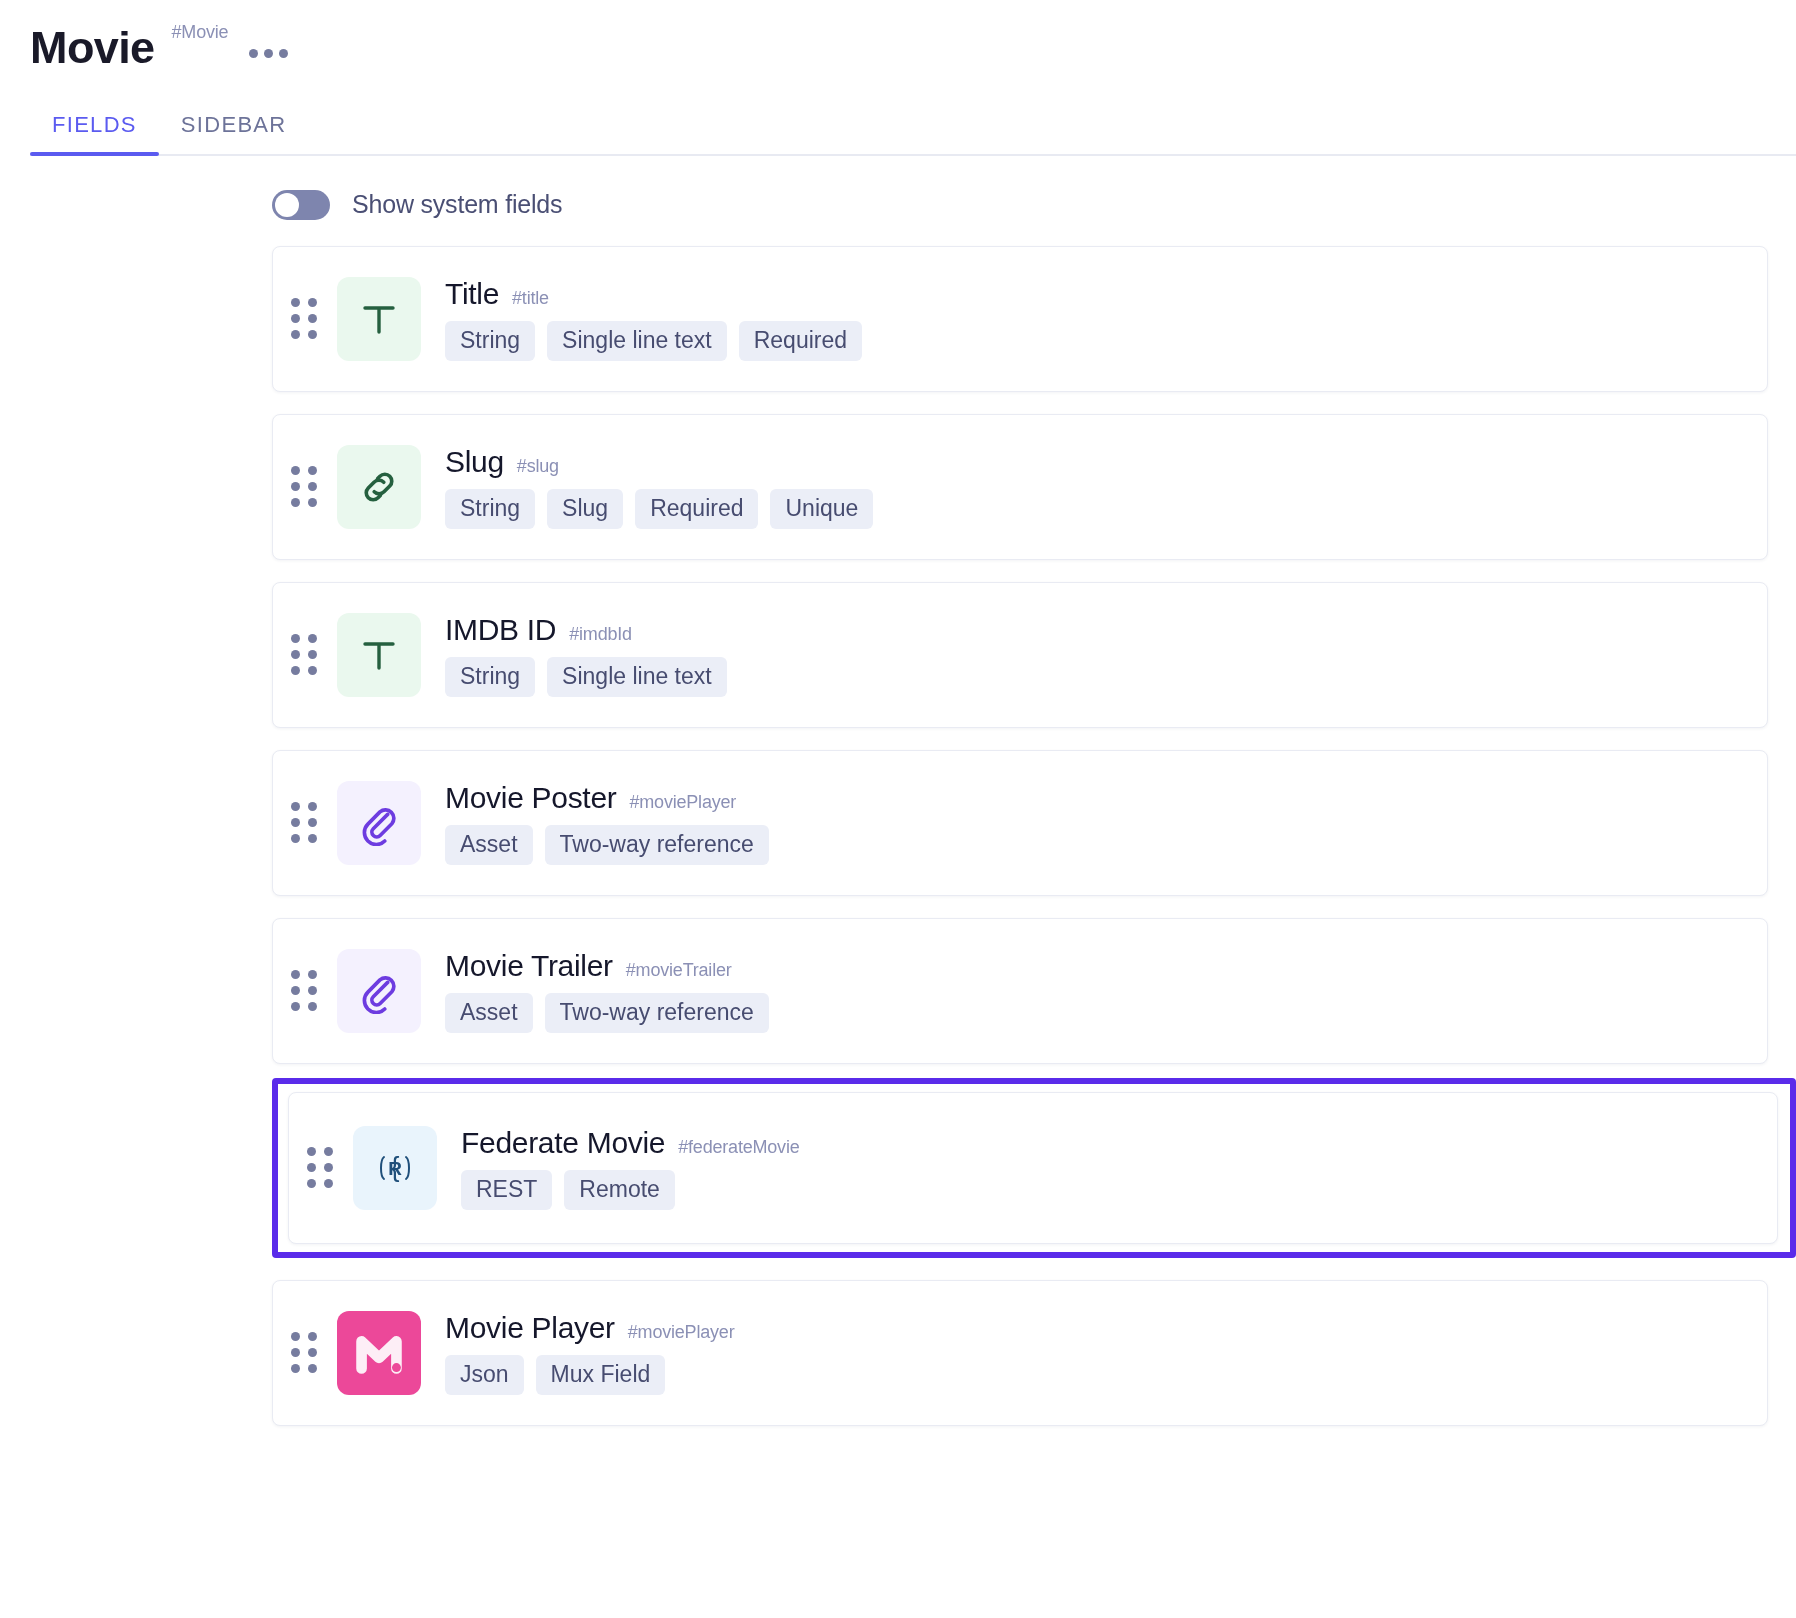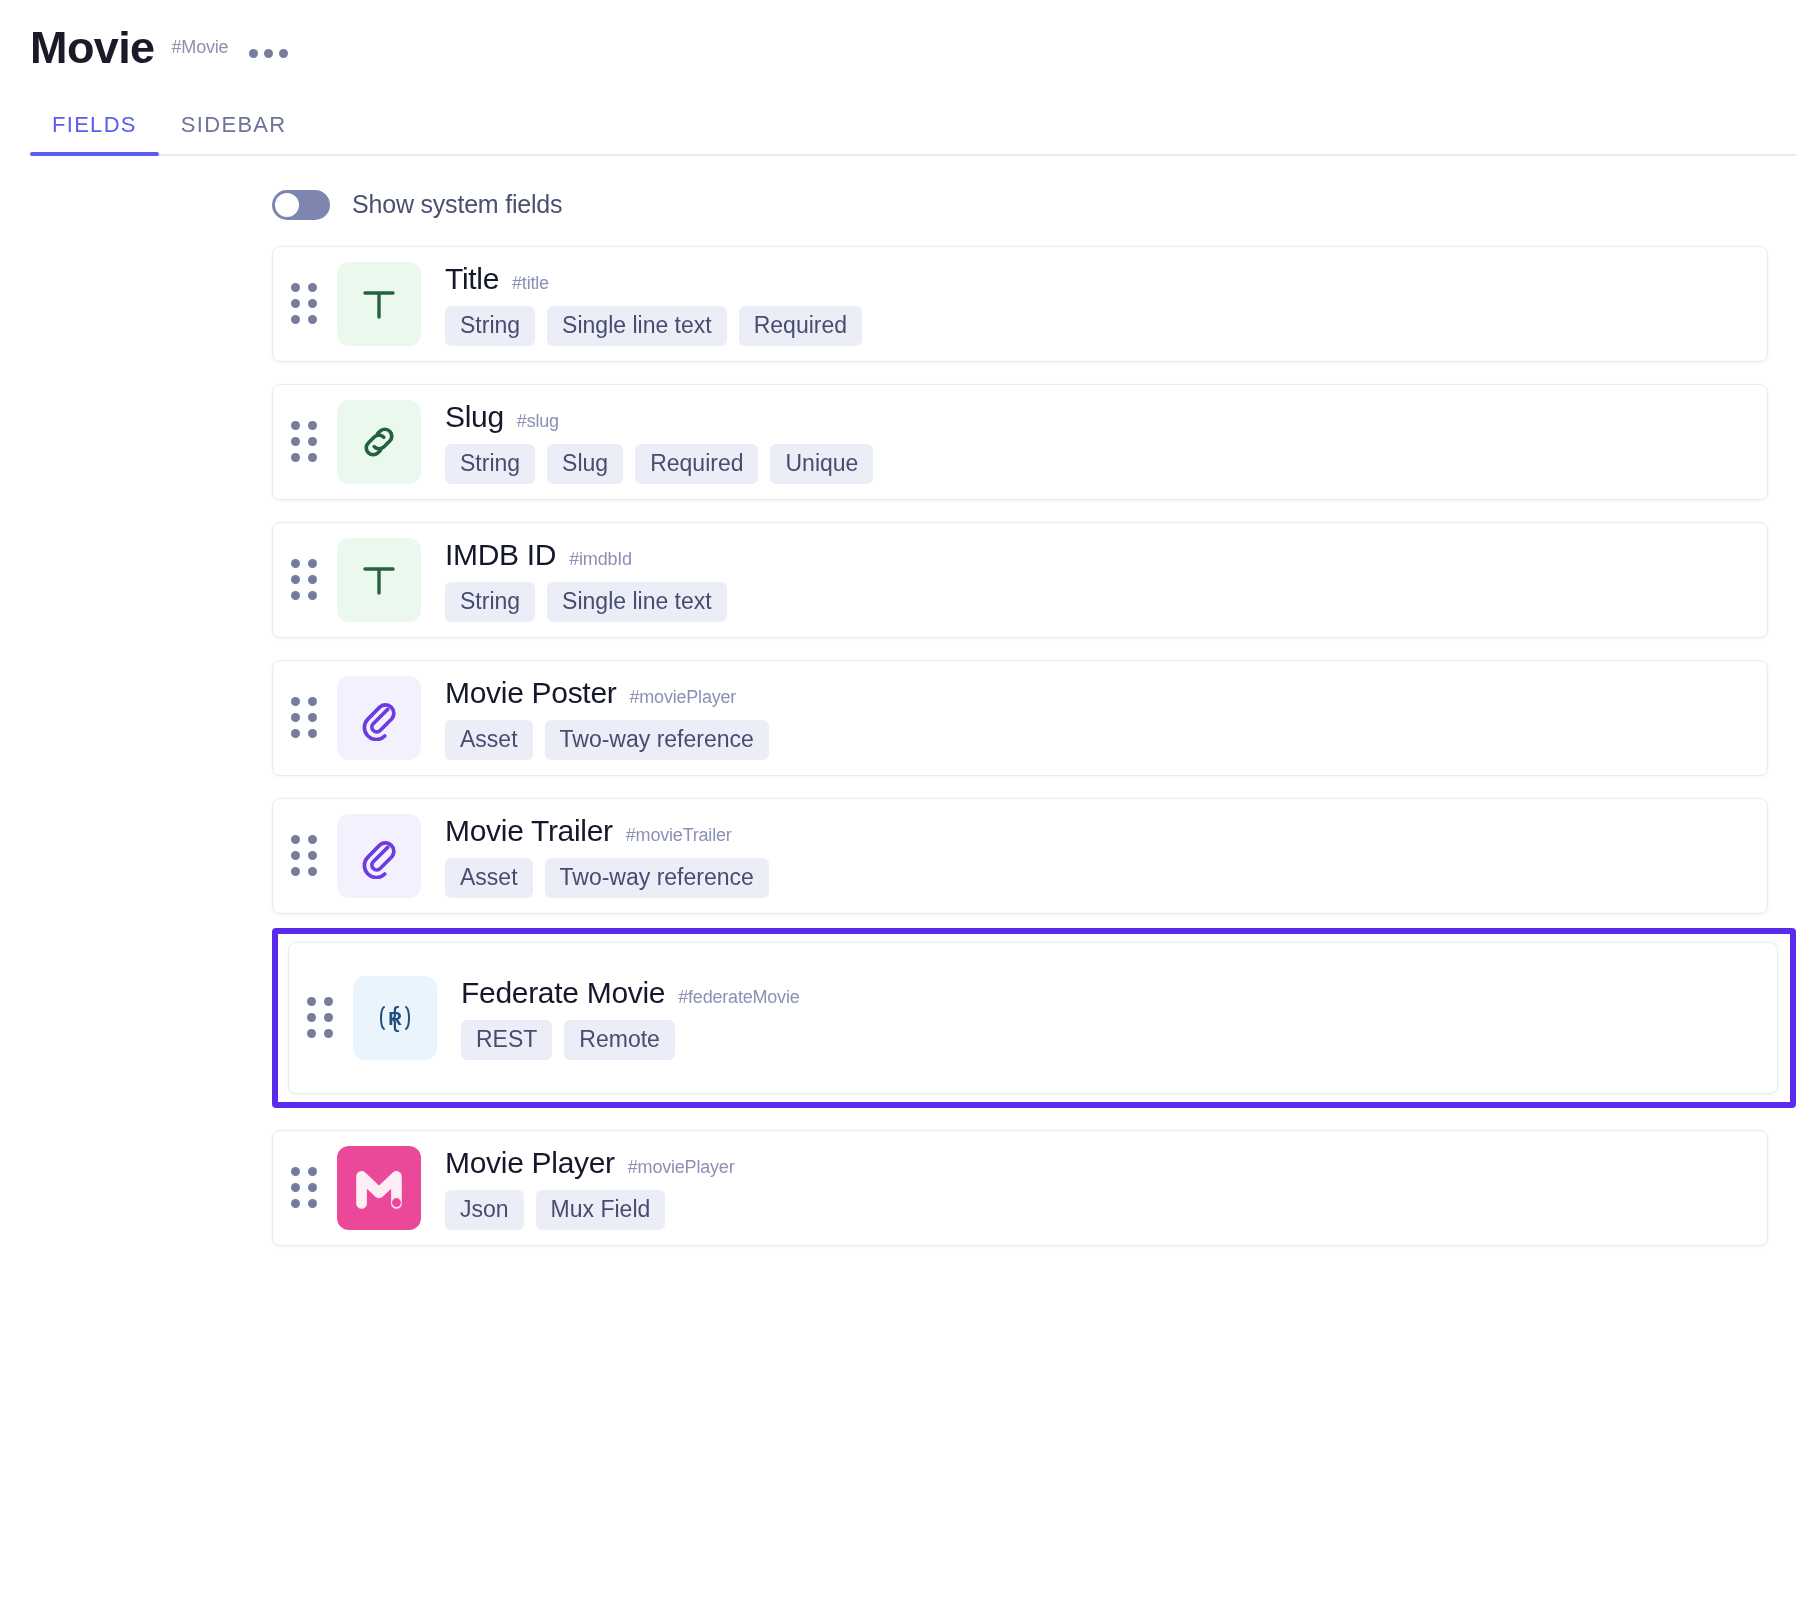--- a/index.html
+++ b/index.html
@@ -8,21 +8,21 @@
     height: 1618px;
     background: #ffffff;
     font-family: "Liberation Sans", sans-serif;
     -webkit-font-smoothing: antialiased;
   }
 
   .page { position: relative; width: 1796px; height: 1618px; overflow: hidden; background:#fff; }
 
   
   .header { padding: 22px 0 0 30px; }
-  .title-row { display: flex; align-items: center; gap: 17px; }
+  .title-row { display: flex; align-items: flex-start; gap: 17px; }
   .title {
     font-size: 45px;
     font-weight: 700;
     color: #1a1a29;
     letter-spacing: -0.6px;
     line-height: 1.15;
   }
   .api-id {
     font-size: 18px;
     font-weight: 400;
@@ -103,21 +103,21 @@
   .field-list { margin-top: 26px; padding-left: 272px; padding-right: 0; }
 
   .field-wrap { position: relative; }
   .field-wrap + .field-wrap { margin-top: 22px; }
 
   .field-card {
     background: #ffffff;
     border: 1px solid #e9ebf3;
     border-radius: 8px;
     box-shadow: 0 1px 3px rgba(40,45,80,0.06);
-    height: 116px;
+    height: 146px;
     display: flex;
     align-items: center;
     padding-left: 18px;
     margin-right: 28px;
   }
 
   .field-wrap.highlight {
     border: 6px solid #5a2bea;
     border-radius: 4px;
     padding: 8px 0 8px 10px;

